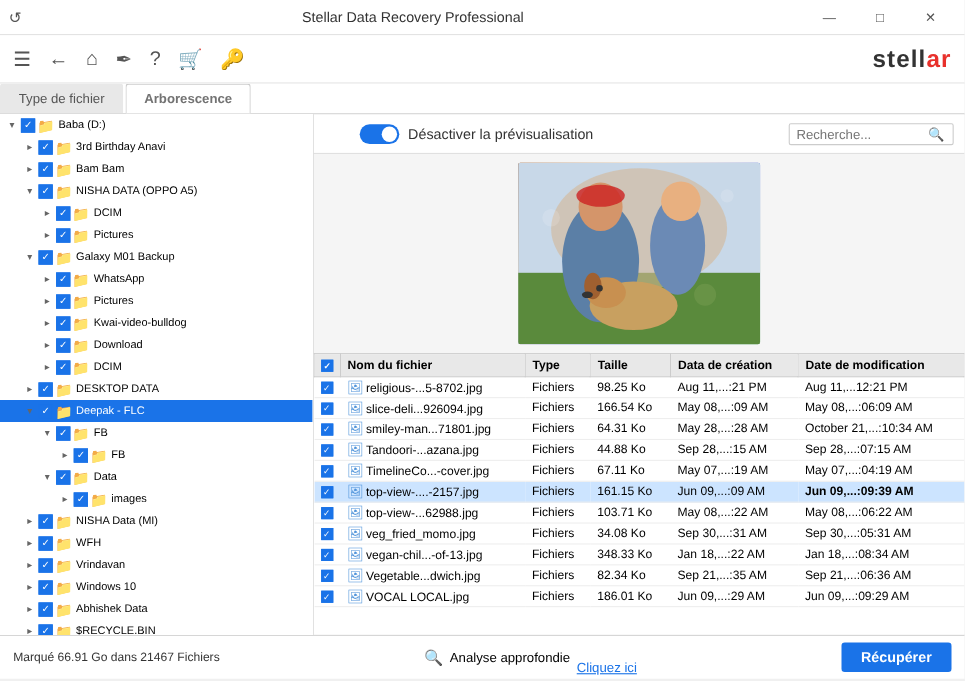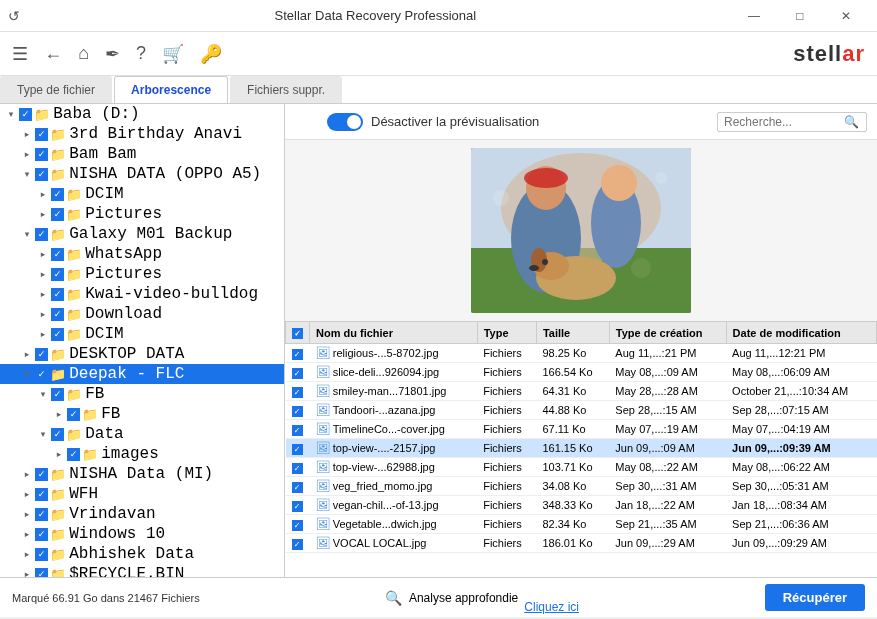--- a/index.html
+++ b/index.html
@@ -52,21 +52,21 @@
       border: 1px solid transparent;
       border-bottom: none;
       color: #555;
       background: #e8e8e8;
       margin-right: 2px;
       border-radius: 3px 3px 0 0;
     }
     .tab.active {
       background: #fff;
       border-color: #ccc;
-      color: #1d4ed8;
+      color: #737373;
       font-weight: 600;
     }
 
     
     .main-layout {
       display: flex;
       height: calc(619px - 32px - 44px - 30px - 40px);
       
     }
 
@@ -104,21 +104,21 @@
     .tree-checkbox.checked { background: #1a73e8; border-color: #1a73e8; color: white; }
 
     .expand-btn {
       width: 14px; height: 14px;
       display: inline-flex; align-items: center; justify-content: center;
       font-size: 9px; color: #666; flex-shrink: 0;
       margin-right: 1px;
     }
     .folder-icon { margin-right: 3px; font-size: 13px; flex-shrink: 0; }
     .folder-icon.yellow { color: #f4c430; }
-    .tree-label { font-size: 16px; font-family: Liberation Mono, monospace; }
+    .tree-label { font-size: 10px; }
 
     
     .right-panel {
       flex: 1;
       display: flex;
       flex-direction: column;
       background: #f5f5f5;
       overflow: hidden;
     }
 
@@ -273,21 +273,20 @@
     <span class="toolbar-icon">🔑</span>
   </div>
   <div style="font-size:22px; font-weight:700; color:#333; letter-spacing:1px;">
     stell<span style="color:#e8302b;">ar</span>
   </div>
 </div>
 
 <div class="tabs">
   <div class="tab">Type de fichier</div>
   <div class="tab active">Arborescence</div>
-  <div class="tab">Fichiers suppr.</div>
 </div>
 
 <div class="main-layout">
 
   <div class="left-panel">
 
     <div id="tree-container">
         <div class="tree-item" style="padding-left: 4px;">
           <span class="expand-btn">▾</span>
           <div class="tree-checkbox checked">✓</div>
@@ -489,21 +488,21 @@
     <div class="file-table-container">
       <table class="file-table">
         <thead>
           <tr>
             <th>
               <div class="file-checkbox checked">✓</div>
             </th>
             <th>Nom du fichier</th>
             <th>Type</th>
             <th>Taille</th>
-            <th>Type de création</th>
+            <th>Data de création</th>
             <th>Date de modification</th>
           </tr>
         </thead>
         <tbody id="file-table-body">
         <tr>
               <td><div class="file-checkbox checked">✓</div></td>
               <td><span class="file-icon">🖼</span>religious-...5-8702.jpg</td>
               <td>Fichiers</td>
               <td>98.25 Ko</td>
               <td>Aug 11,...:21 PM</td>

